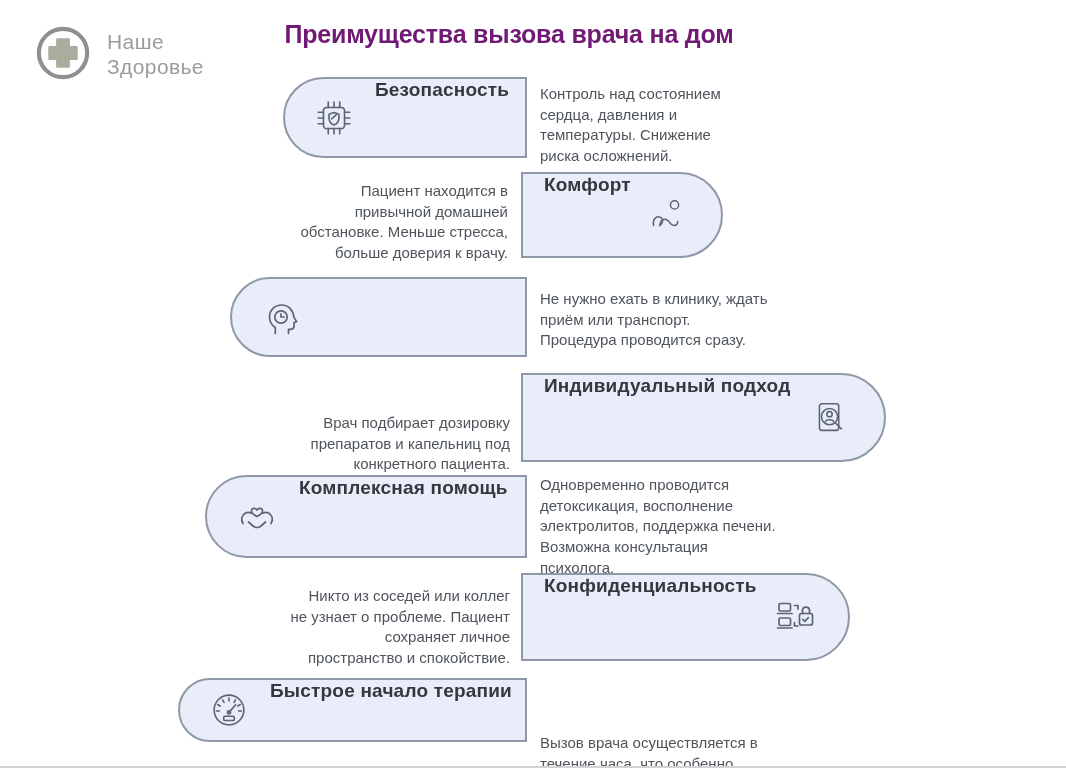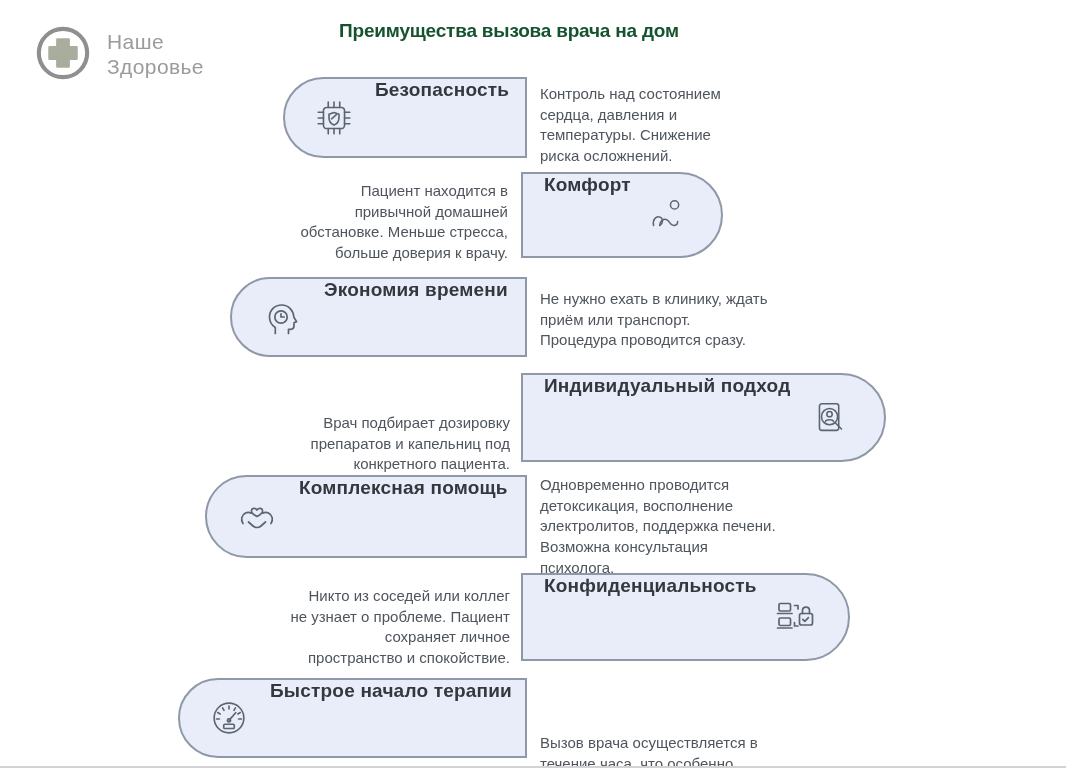--- a/index.html
+++ b/index.html
@@ -1,20 +1,20 @@
 <!DOCTYPE html>
 <html><head>
 <meta charset="utf-8">
 <style>
   html,body{margin:0;padding:0;background:#ffffff;}
   #canvas{position:relative;width:1066px;height:768px;background:#ffffff;
     font-family:"Liberation Sans", sans-serif;overflow:hidden;}
 
   .page-title{position:absolute;left:0;top:20px;width:1018px;text-align:center;
-    font-size:19px;font-weight:bold;color:#14532d;letter-spacing:-0.2px;}
+    font-size:25px;font-weight:bold;color:#701a75;letter-spacing:-0.2px;}
 
   .logo{position:absolute;left:34px;top:24px;display:flex;align-items:center;gap:15px;}
   .logo-text{font-size:21px;color:#9b9b9b;line-height:1.18;letter-spacing:0.4px;}
 
   .card{position:absolute;background:#e8edf9;border:2px solid #8e98a6;box-sizing:border-box;
     display:flex;}
   .card.pill-left{border-radius:999px 0 0 999px;padding-left:26px;gap:18px;}
   .card.pill-right{border-radius:0 999px 999px 0;padding-left:21px;padding-right:32px;
     justify-content:space-between;gap:14px;}
   .card-title{font-weight:bold;font-size:19px;color:#33383e;letter-spacing:0.2px;white-space:nowrap;}
@@ -29,21 +29,21 @@
   .c2{left:521px;top:172px;width:202px;height:86px;}
   .d2{left:294px;top:181px;width:214px;}
   .c3{left:230px;top:277px;width:297px;height:80px;}
   .d3{left:540px;top:289px;width:228px;}
   .c4{left:521px;top:373px;width:365px;height:89px;}
   .d4{left:294px;top:377px;width:216px;margin-top:36px;}
   .c5{left:205px;top:475px;width:322px;height:83px;}
   .d5{left:540px;top:475px;width:238px;}
   .c6{left:521px;top:573px;width:329px;height:88px;}
   .d6{left:288px;top:586px;width:222px;}
-  .c7{left:178px;top:678px;width:349px;height:80px;}
+  .c7{left:178px;top:678px;width:349px;height:64px;}
   .d7{left:540px;top:713px;width:238px;margin-top:20px;}
 
   .ic{stroke:#5c6470;fill:none;stroke-width:1.7;stroke-linecap:round;stroke-linejoin:round;}
   .bottom-line{position:absolute;left:0;bottom:0;width:100%;height:2px;background:#d2d2d2;}
 </style>
 </head>
 <body>
 
 <div id="canvas">
 
@@ -88,21 +88,20 @@
   <div class="desc align-right d2">Пациент находится в привычной домашней обстановке. Меньше стресса, больше доверия к врачу.</div>
 
   <div class="card pill-left c3">
     <span class="card-icon">
       <svg class="ic" width="48" height="48" viewBox="0 0 48 48">
         <path d="M30.5 40.5v-4.2h2.3c1.8 0 3.2-1.4 3.2-3.2v-3.4l2.6-1.1-2.7-4.4C35.3 17 30.2 12 23.8 12 16.7 12 11.5 17.2 11.5 24c0 4.6 2.3 8.3 5.8 10.4v6.1"></path>
         <circle cx="23" cy="24" r="6.2"></circle>
         <path d="M23 20.8V24h3.2"></path>
       </svg>
     </span>
-    <span class="card-title">Экономия времени</span>
   </div>
   <div class="desc d3">Не нужно ехать в клинику, ждать приём или транспорт. Процедура проводится сразу.</div>
 
   <div class="card pill-right c4">
     <span class="card-title">Индивидуальный подход</span>
     <span class="card-icon">
       <svg class="ic" width="44" height="44" viewBox="0 0 48 48">
         <rect x="12.5" y="8.5" width="21" height="29" rx="2.5"></rect>
         <circle cx="23.5" cy="22.5" r="8.8"></circle>
         <circle cx="23.5" cy="19.8" r="2.9"></circle>

